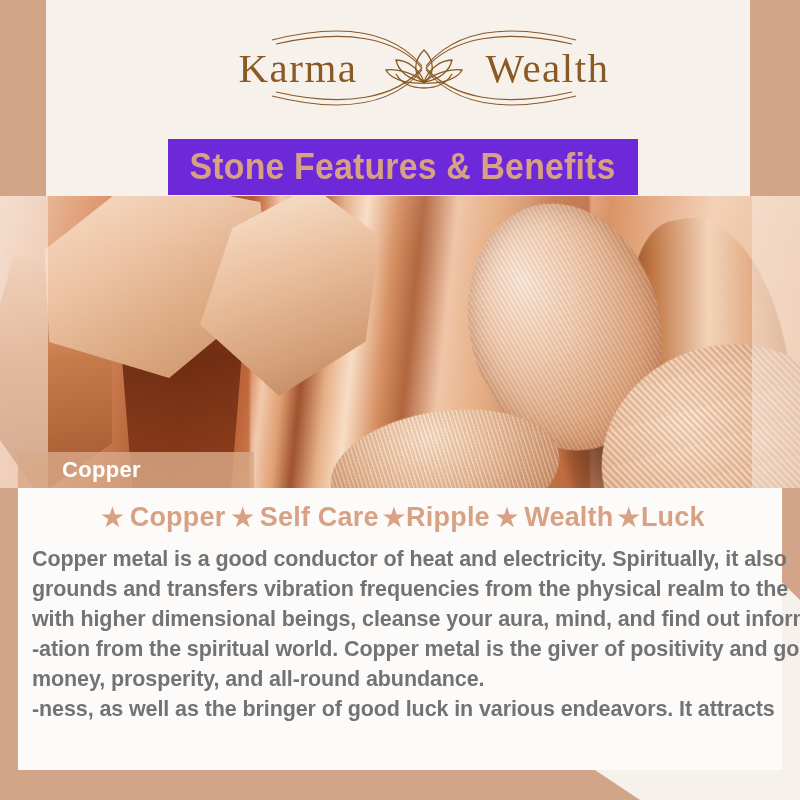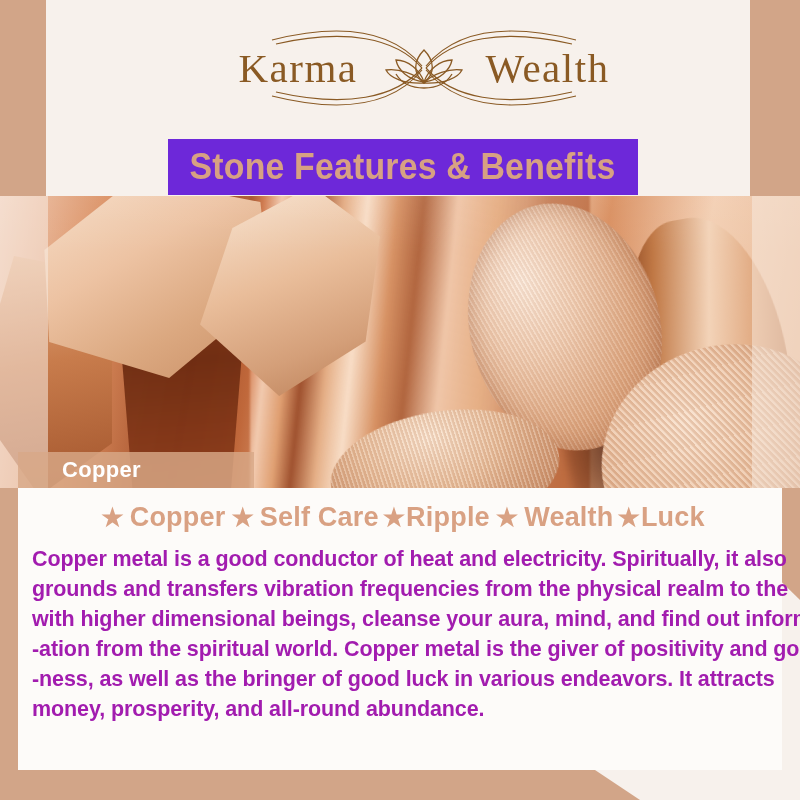--- a/index.html
+++ b/index.html
@@ -233,21 +233,21 @@
   }
   .kw-star { font-size:25px; margin:0 6px; line-height:1; }
   .kw-star.tight { margin:0 1px 0 4px; }
   .kw-word { letter-spacing:.2px; }
 
   
   .body-copy {
     position:absolute; left:14px; top:56px; width:740px;
     font-family:"Liberation Sans Narrow","Liberation Sans", sans-serif;
     font-size:21.5px; font-weight:bold;
-    color:#a21caf;
+    color:#737373;
     line-height:30px;
     letter-spacing:-0.1px;
   }
   .body-copy .ln { display:block; white-space:nowrap; }
 </style>
 </head>
 <body>
 
 <div class="page">
 
@@ -328,18 +328,18 @@
       <span class="kw-word">Wealth</span>
       <span class="kw-star tight">★</span>
       <span class="kw-word">Luck</span>
     </div>
 
     <div class="body-copy">
       <span class="ln">Copper metal is a good conductor of heat and electricity. Spiritually, it also</span>
       <span class="ln">grounds and transfers vibration frequencies from the physical realm to the</span>
       <span class="ln">with higher dimensional beings, cleanse your aura, mind, and find out inform</span>
       <span class="ln">-ation from the spiritual world. Copper metal is the giver of positivity and good</span>
+      <span class="ln">money, prosperity, and all-round abundance.</span>
       <span class="ln">-ness, as well as the bringer of good luck in various endeavors. It attracts</span>
-      <span class="ln">money, prosperity, and all-round abundance.</span>
     </div>
 
   </div>
 </div>
 
 </body></html>

